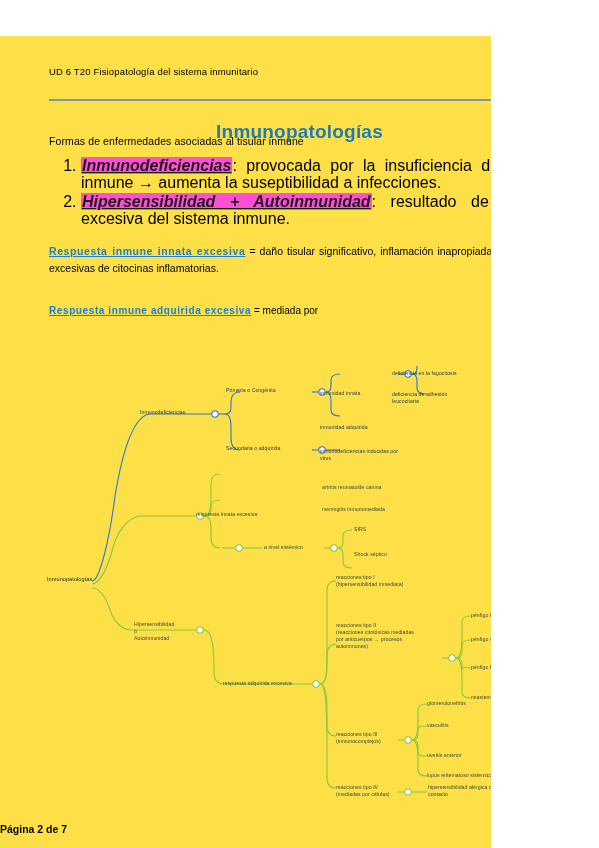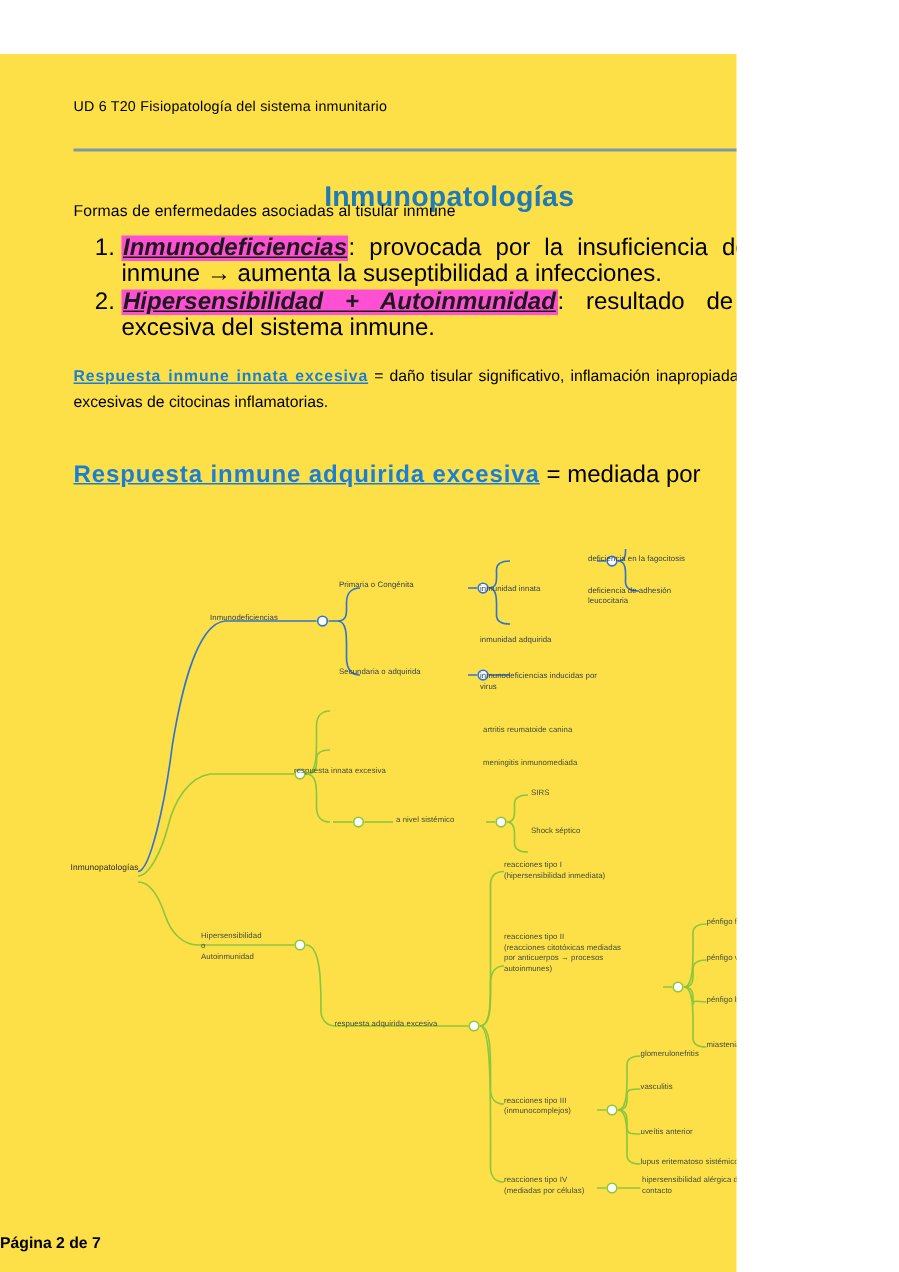--- a/index.html
+++ b/index.html
@@ -93,21 +93,21 @@
     font-size: 10.5px;
     line-height: 17px;
     text-align: justify;
     color: #000;
   }
   .para-blue2 {
     position: absolute;
     left: 49px;
     top: 256px;
     width: 501px;
-    font-size: 16px;
+    font-size: 10px;
     line-height: 17px;
     color: #000;
   }
   .hl-blue {
     color: #1a7fd4;
     font-weight: bold;
     text-decoration: underline;
     letter-spacing: 0.6px;
   }
 

